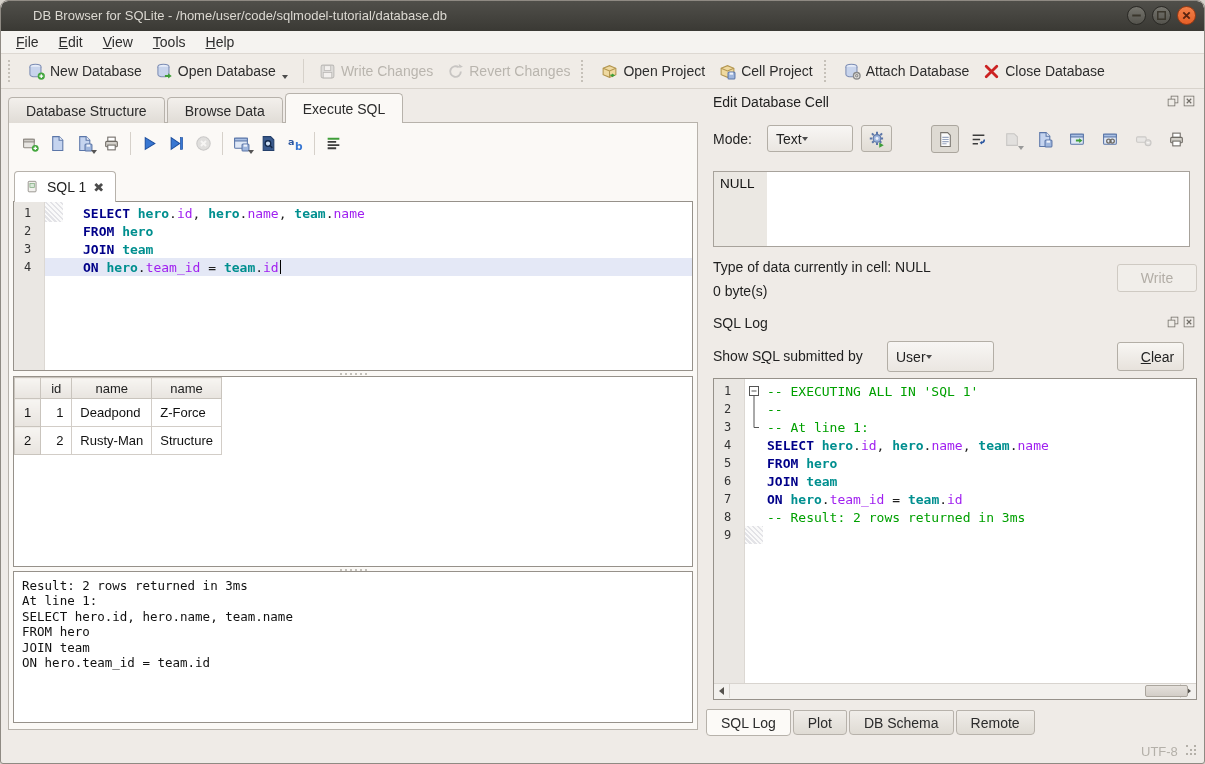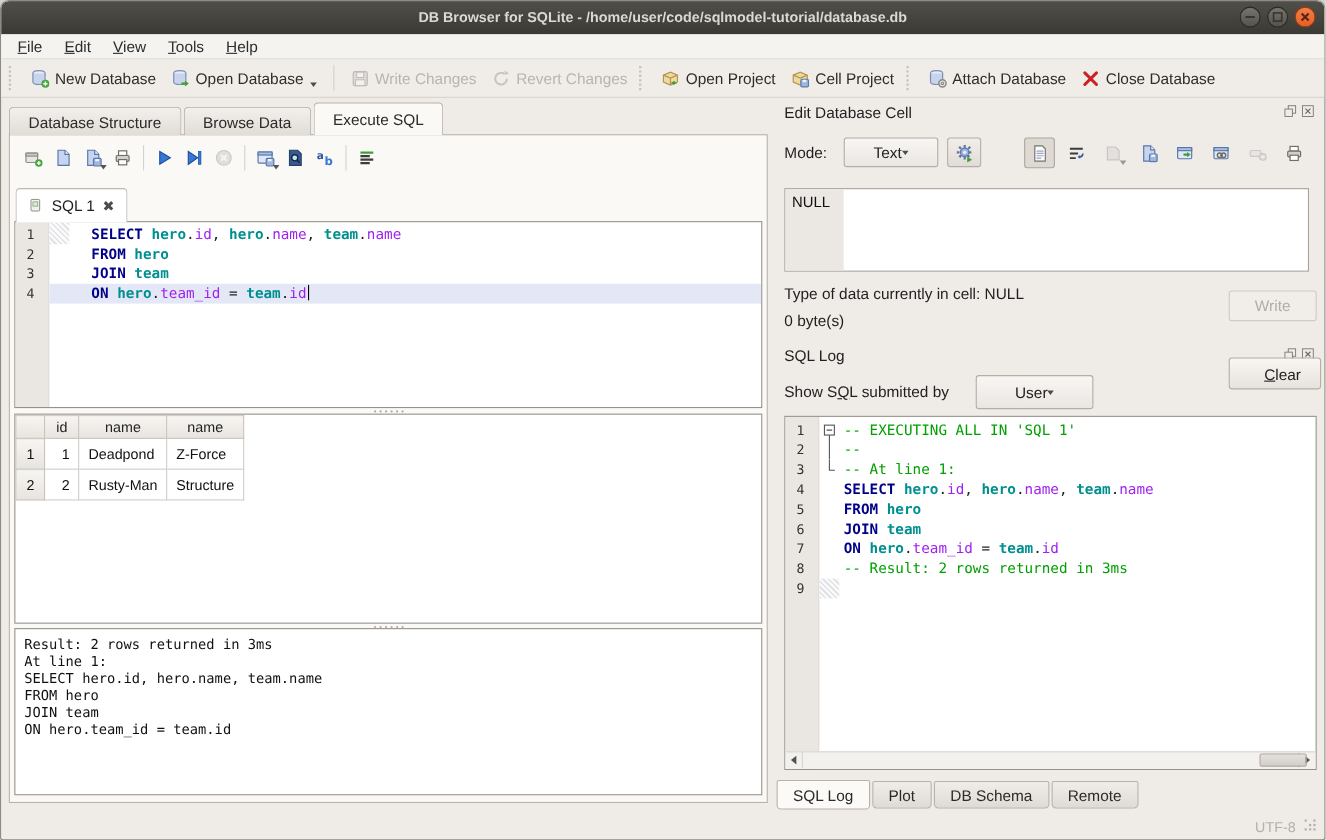--- a/index.html
+++ b/index.html
@@ -1,21 +1,21 @@
 <!DOCTYPE html>
 <html><head>
 <meta charset="utf-8">
 <style>
   html,body{margin:0;padding:0;background:#d6d2cb;font-family:"Liberation Sans","DejaVu Sans",sans-serif;}
   #window{position:relative;width:1205px;height:764px;background:#efebe7;border:1px solid #8f8a83;
           border-radius:8px 8px 3px 3px;overflow:hidden;box-sizing:border-box;}
   
   .titlebar{position:absolute;left:0;right:0;top:0;height:30px;background:linear-gradient(#504f4a,#3a3934);
             border-radius:7px 7px 0 0;border-bottom:1px solid #282722;}
-  .title{position:absolute;left:0;right:0;top:7px;text-align:center;font-size:13px;font-weight:bold;color:#dcd9d2;}
+  .title{position:absolute;left:0;right:0;top:7px;font-size:13px;font-weight:normal;color:#dcd9d2;padding-left:32px;}
   .win-controls{position:absolute;right:8px;top:5px;display:flex;gap:6px;}
   .wc{width:19px;height:19px;border-radius:50%;background:linear-gradient(#75746d,#54534d);
       border:1px solid #2a2925;display:flex;align-items:center;justify-content:center;box-sizing:border-box;}
   .wc svg{width:15px;height:15px;display:block;}
   .wc.wc-close{background:linear-gradient(#f28049,#e55f27);border-color:#9c3a12;}
   
   .menubar{position:absolute;top:30px;left:0;right:0;height:23px;background:#f5f3f0;border-bottom:1px solid #ddd8d2;
            display:flex;align-items:center;padding-left:5px;box-sizing:border-box;}
   .menu-item{padding:2px 10px;font-size:14px;color:#2d2d2d;}
   .u{text-decoration:underline;}
@@ -92,21 +92,21 @@
   
   .output{position:absolute;left:4px;right:4px;top:448px;height:152px;background:#fff;border:1px solid #96918a;
           box-sizing:border-box;padding:6px 8px;font:12.5px "DejaVu Sans Mono",monospace;color:#111;line-height:15.4px;}
   
   .panel-title{position:absolute;font-size:14px;color:#1f1f1f;}
   #ec-title{left:712px;top:93px;} #log-title{left:712px;top:314px;}
   .dock-btns{position:absolute;display:flex;gap:4px;align-items:center;}
   #ec-dock{right:9px;top:94px;} #log-dock{right:9px;top:315px;}
   .dock-btns span svg{width:12px;height:12px;display:block;}
   #mode-label{position:absolute;left:712px;top:130px;font-size:14px;color:#1f1f1f;}
-  .select{position:absolute;display:flex;align-items:center;justify-content:center;padding:0 8px;
+  .select{position:absolute;display:flex;align-items:center;justify-content:flex-start;padding:0 8px;
           background:linear-gradient(#f8f6f4,#eae6e1);border:1px solid #b3aea6;border-radius:3px;
           font-size:14px;color:#222;box-sizing:border-box;}
   #mode-select{left:766px;top:124px;width:86px;height:27px;}
   #filter-select{left:886px;top:340px;width:107px;height:31px;}
   #gear-btn{position:absolute;left:860px;top:124px;width:31px;height:27px;background:linear-gradient(#f1eee9,#e1dcd5);
             border:1px solid #b3aea6;border-radius:3px;display:flex;align-items:center;justify-content:center;}
   #gear-btn svg{width:18px;height:18px;}
   #cell-icons{position:absolute;left:930px;top:124px;height:28px;display:flex;gap:5px;align-items:center;}
   .cbtn{width:28px;height:28px;display:flex;align-items:center;justify-content:center;border:1px solid transparent;
         background:none;position:relative;box-sizing:border-box;}
@@ -115,21 +115,21 @@
   .cbtn.disabled svg{filter:grayscale(1) opacity(.5);}
   .cbtn .caret{position:absolute;right:0;bottom:2px;border-top-color:#999;}
   #cell-edit{position:absolute;left:712px;top:170px;width:477px;height:76px;background:#fff;
              border:1px solid #a7a29b;box-sizing:border-box;}
   #cell-strip{position:absolute;left:0;top:0;bottom:0;width:53px;background:#ebe8e3;}
   #cell-value{position:absolute;left:6px;top:4px;font-size:13.5px;color:#111;}
   #type-info{position:absolute;left:712px;top:258px;font-size:14px;color:#1f1f1f;}
   #size-info{position:absolute;left:712px;top:282px;font-size:14px;color:#1f1f1f;}
   .btn{position:absolute;border-radius:3px;font-size:14px;font-family:inherit;}
   #apply-btn{left:1116px;top:263px;width:80px;height:28px;background:#f1eeea;border:1px solid #cfcac3;color:#b2ada6;}
-  #clear-btn{left:1116px;top:324px;width:84px;height:29px;background:linear-gradient(#f8f6f3,#e7e2dc);
+  #clear-btn{left:1116px;top:341px;width:67px;height:29px;background:linear-gradient(#f8f6f3,#e7e2dc);
              border:1px solid #b3aea6;color:#222;padding-left:20px;}
   #filter-label{position:absolute;left:712px;top:347px;font-size:14px;color:#1f1f1f;}
   #log-frame{left:712px;top:377px;width:484px;height:322px;}
   #log-lines{top:3px;}
   #log-hscroll{position:absolute;left:0;right:0;bottom:0;height:15px;background:#f3f1ee;border-top:1px solid #d8d4cf;}
   .sb-arrow{position:absolute;top:0;width:15px;height:14px;display:flex;align-items:center;justify-content:center;}
   .sb-arrow.left{left:0;border-right:1px solid #d8d4cf;}
   .sb-arrow.right{right:0;border-left:1px solid #d8d4cf;}
   .tri-l{width:0;height:0;border:4px solid transparent;border-right:5px solid #55524d;margin-left:-4px;}
   .tri-r{width:0;height:0;border:4px solid transparent;border-left:5px solid #55524d;margin-right:-4px;}

